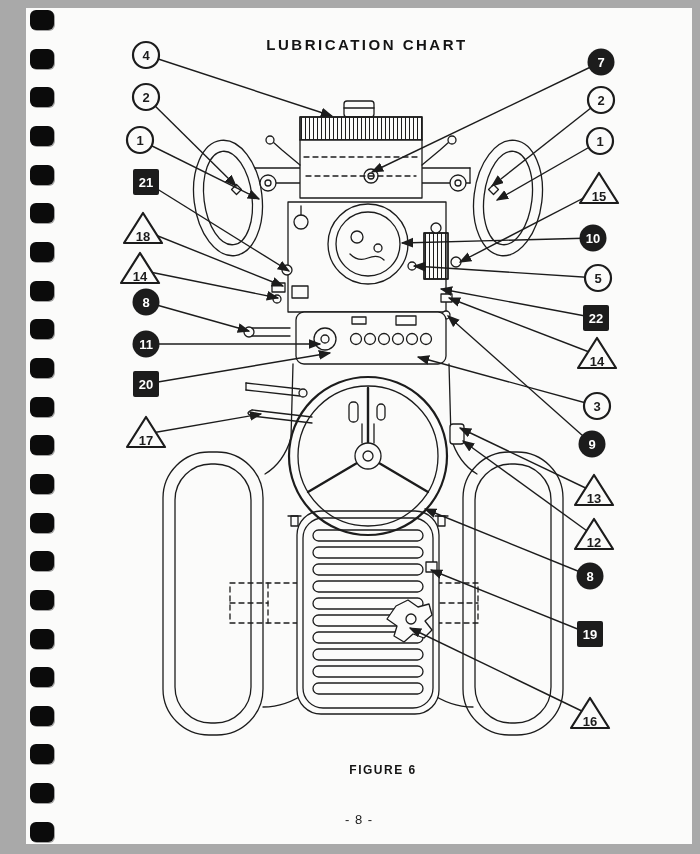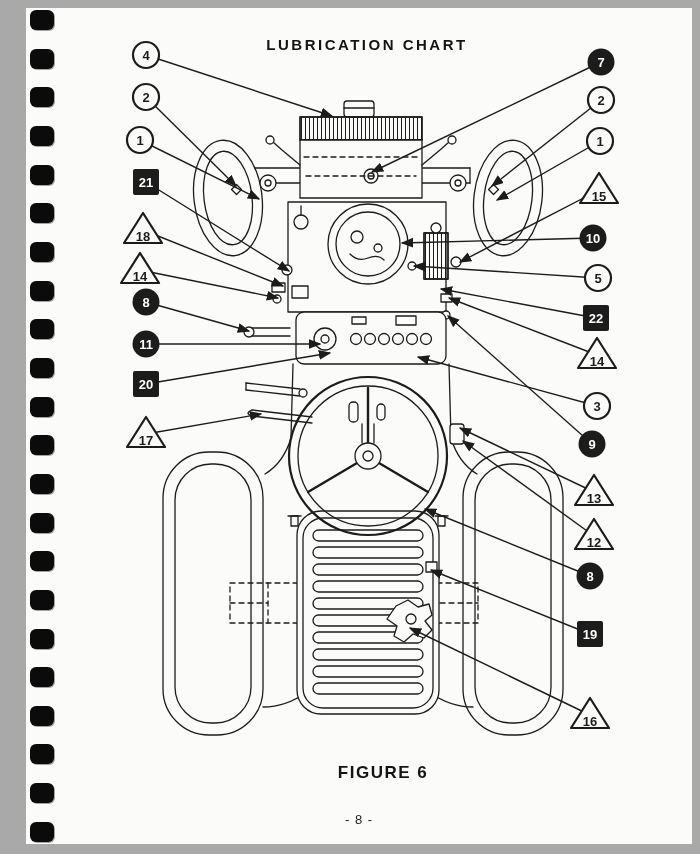--- a/index.html
+++ b/index.html
@@ -23,21 +23,21 @@
   }
   .layer{position:absolute;left:0;top:0;}
   .title{
     position:absolute;top:36px;left:26px;right:8px;text-align:center;
     font-size:15px;font-weight:600;letter-spacing:2.5px;color:#141414;
     transform:translateX(8px);
     z-index:6;
   }
   .figure{
     position:absolute;top:763px;left:26px;right:8px;text-align:center;
-    font-size:17px;font-weight:700;letter-spacing:1.5px;color:#141414;
+    font-size:12px;font-weight:700;letter-spacing:1.5px;color:#141414;
     z-index:6;
     margin-left:48px;
   }
   .pagenum{
     position:absolute;top:812px;left:26px;right:8px;text-align:center;
     font-size:13px;letter-spacing:1px;color:#222;
     z-index:6;
   }
   svg{display:block;}
 </style>

